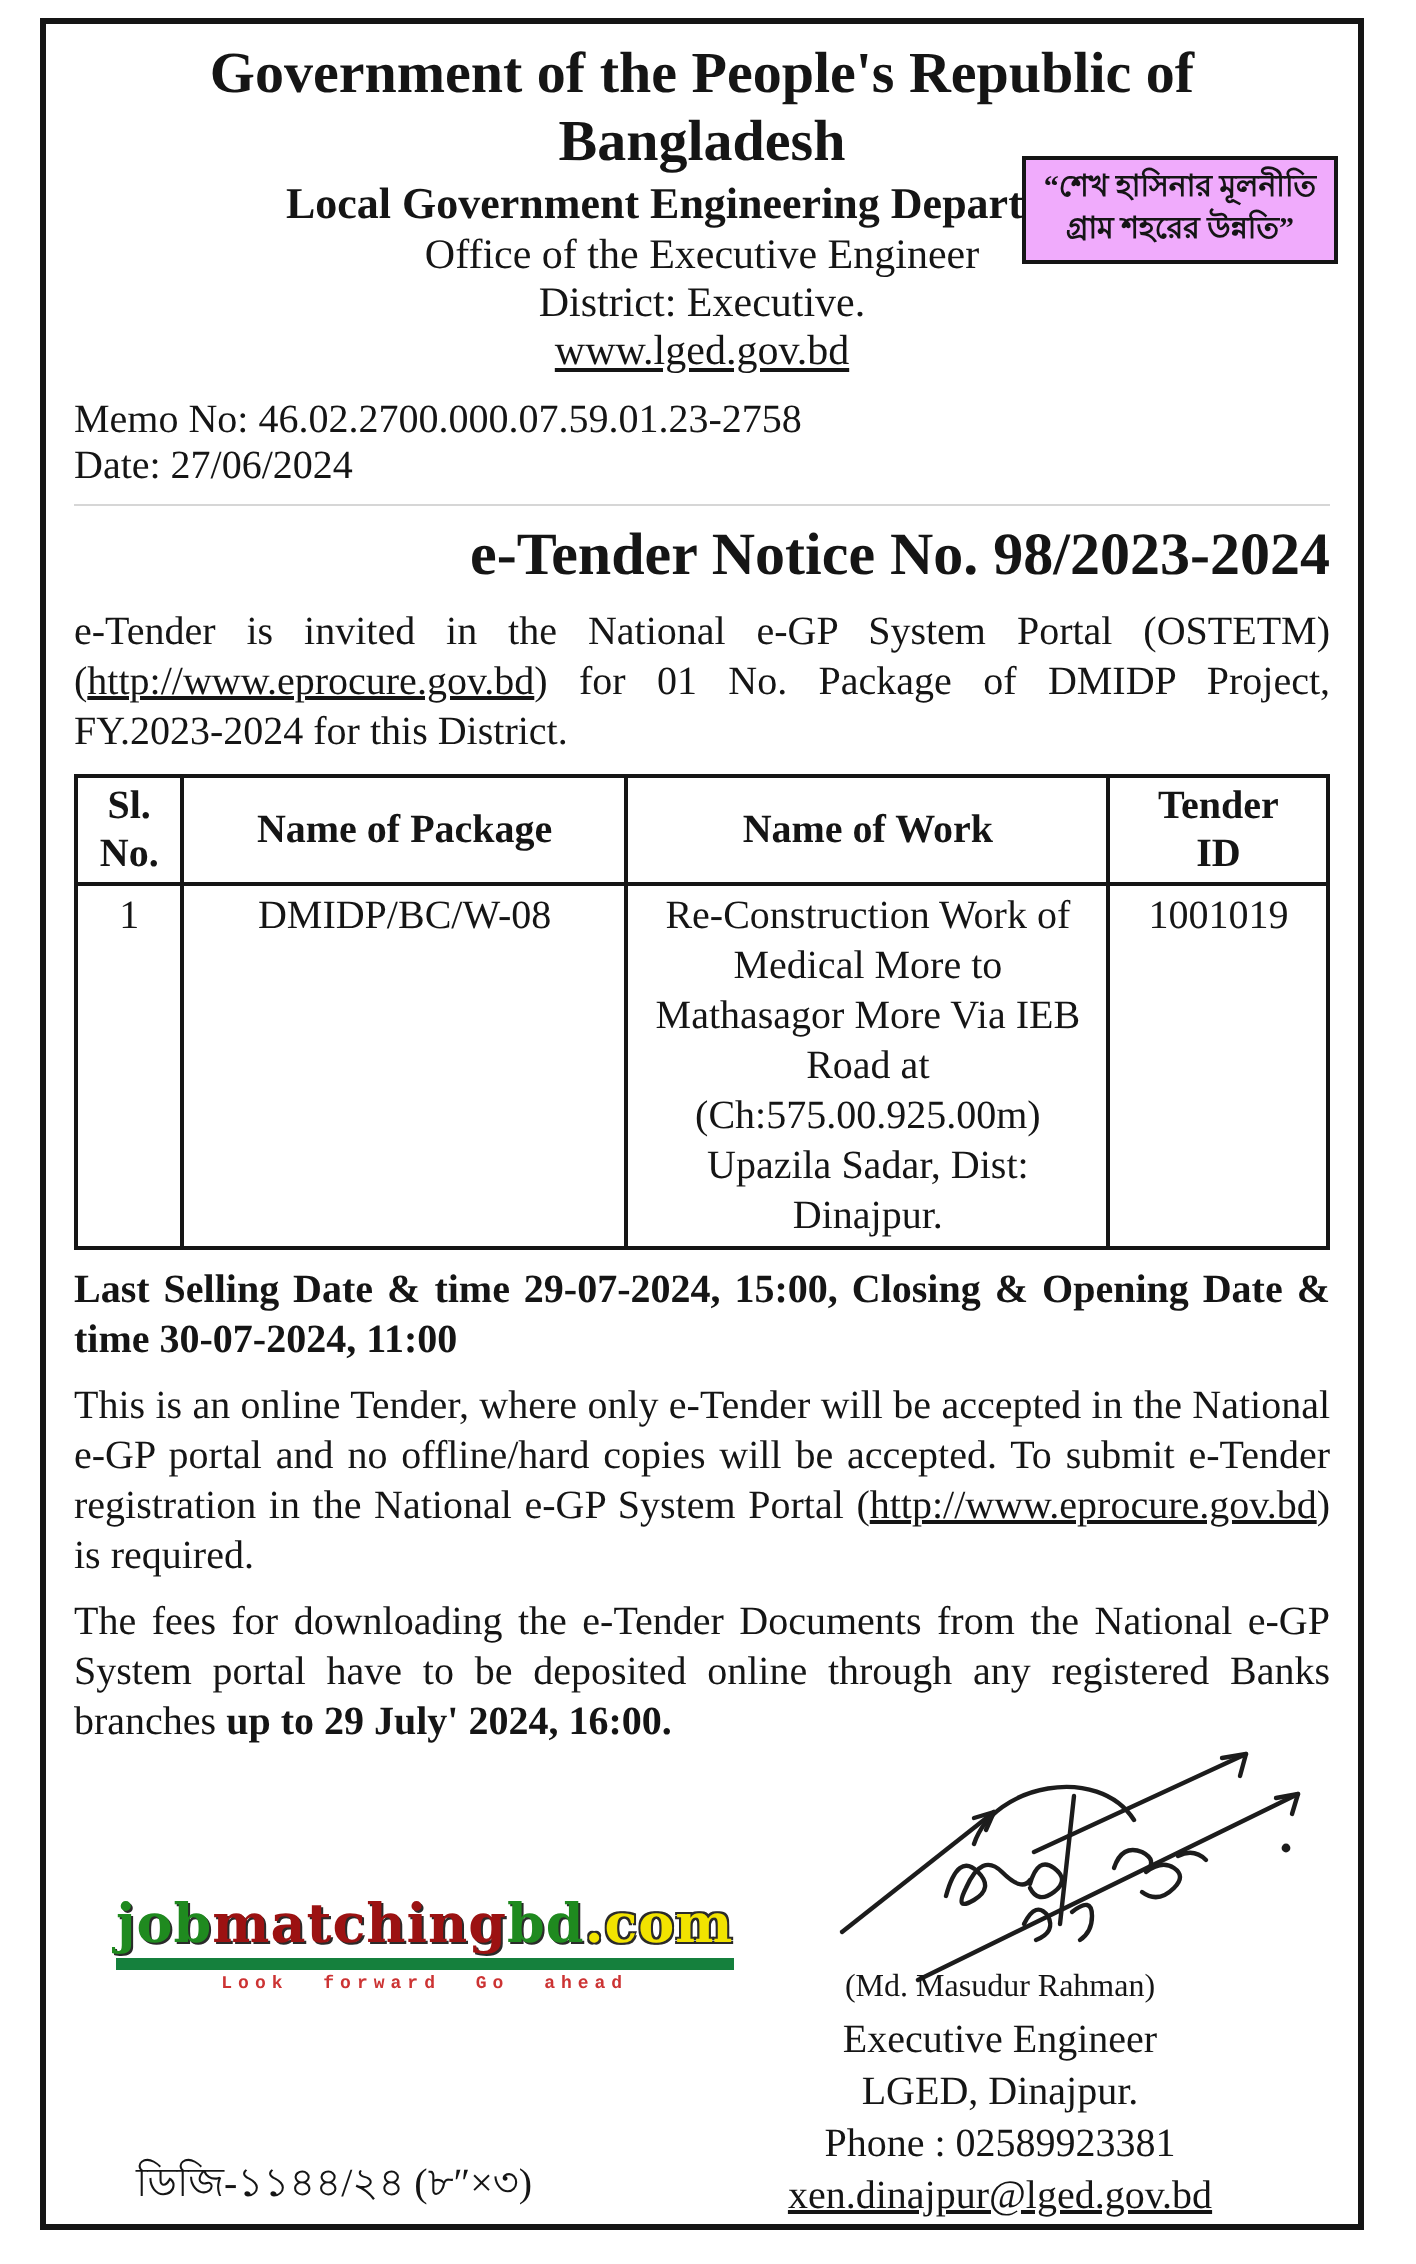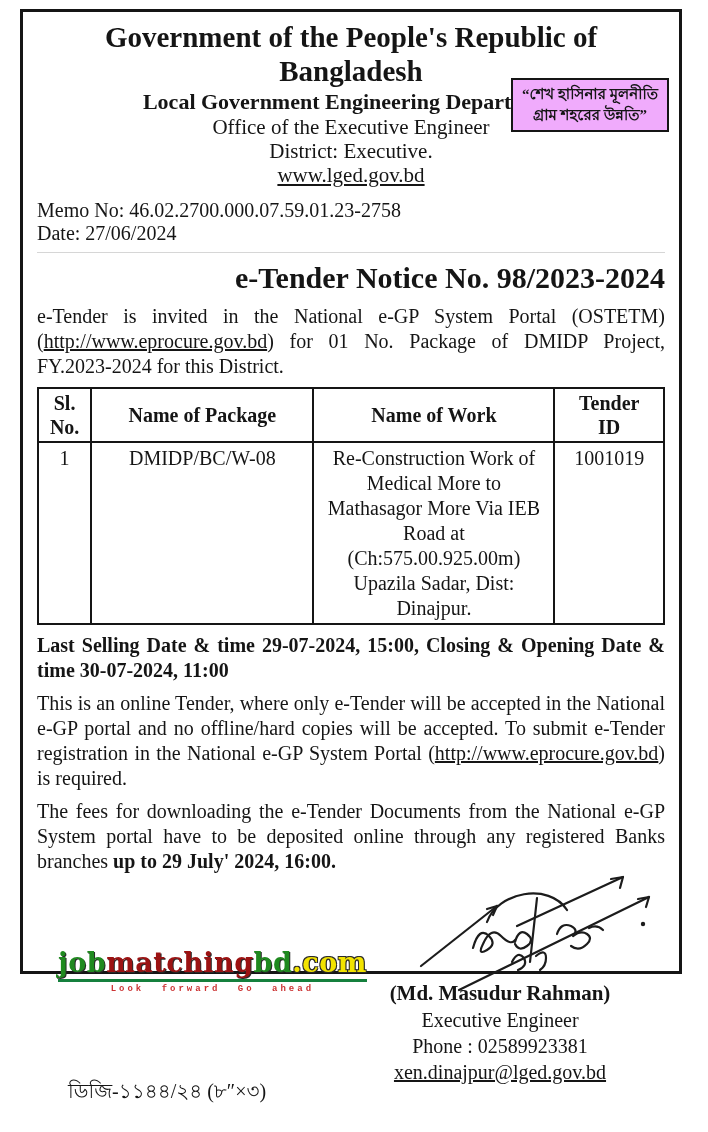--- a/index.html
+++ b/index.html
@@ -1,18 +1,18 @@
 <!DOCTYPE html>
 <html><head>
 <meta charset="utf-8">
 <style>
   html,body{margin:0;padding:0;background:#ffffff;}
   body{width:708px;height:1132px;position:relative;font-family:"Liberation Serif",serif;color:#151515;overflow:hidden;}
   .page{position:absolute;inset:0;background:#fff;}
-  .page-border{position:absolute;left:20px;top:9px;width:662px;height:965px;border:3px solid #151515;box-sizing:border-box;padding:6px 14px 8px;}
+  .page-border{position:absolute;left:20px;top:9px;width:662px;height:1106px;border:3px solid #151515;box-sizing:border-box;padding:6px 14px 8px;}
   
   .h-gov{font-size:29px;font-weight:bold;text-align:center;line-height:34px;margin-top:2px;}
   .h-dept{font-size:22px;font-weight:bold;text-align:center;line-height:27px;}
   .h-line{font-size:21px;text-align:center;line-height:24px;}
   .h-web .link{text-decoration:underline;}
   .motto-box{position:absolute;right:10px;top:66px;border:2px solid #151515;padding:4px 9px;text-align:center;font-size:15px;font-weight:bold;line-height:21px;background:#f0abfc;}
   
   .memo-row{display:flex;justify-content:space-between;font-size:20px;margin-top:12px;padding-bottom:7px;border-bottom:1px solid #d6d6d6;flex-direction:column;}
   
   .notice-title{text-align:right;font-size:30px;font-weight:bold;line-height:36px;margin:7px 0 4px;}
@@ -22,27 +22,27 @@
   .link{text-decoration:underline;color:inherit;}
   
   table.pkg{width:100%;border-collapse:collapse;margin:4px 0 2px;}
   table.pkg th,table.pkg td{border:2px solid #151515;font-size:20px;padding:2px 4px;}
   table.pkg th{font-weight:bold;text-align:center;vertical-align:middle;line-height:24px;}
   table.pkg td{vertical-align:top;text-align:center;line-height:25px;padding-top:3px;}
   th.th-id span{display:inline-block;max-width:70px;}
   
   .sign-wrap{width:330px;margin-left:auto;text-align:center;margin-top:0;}
   .sig-svg{display:block;margin:-12px -4px -12px auto;}
-  .sign-name{font-size:21px;font-weight:bold;line-height:27px;}
+  .sign-name{font-size:16px;font-weight:normal;line-height:27px;}
   .sign-line{font-size:20px;line-height:26px;}
   .sign-email{text-decoration:underline;}
   
   .wm{position:absolute;left:58px;top:948px;text-align:center;}
   .wm-word{font-family:"DejaVu Serif",serif;font-weight:bold;font-size:27px;line-height:30px;letter-spacing:0.5px;
-    text-shadow:1px 1px 0 #2a2a2a;border-bottom:3px solid #15803d;padding-bottom:1px;}
+    text-shadow:1px 1px 0 #2a2a2a;border-bottom:6px solid #15803d;padding-bottom:1px;}
   .wm-g{color:#1f8a1f;}
   .wm-m{color:#9c1212;}
   .wm-c{color:#f2e300;text-shadow:-1px -1px 0 #2a2a2a,1px -1px 0 #2a2a2a,-1px 1px 0 #2a2a2a,1px 1px 0 #2a2a2a;}
   .wm-tag{font-family:Liberation Mono, monospace;font-size:9px;font-weight:bold;color:#cc3333;letter-spacing:3px;word-spacing:9px;margin-top:2px;}
   
   .footer-ref{position:absolute;left:36px;top:1076px;font-size:20px;margin-left:32px;}
 </style>
 </head>
 <body>
 
@@ -117,20 +117,21 @@
           <path d="M98 72 q4 -14 12 -8 q8 6 0 12 q-8 6 -12 -2"></path>
           <path d="M120 28 L113 92"></path>
           <path d="M95 92 q6 -12 12 -4 q4 8 -6 12 m18 -14 q10 -8 10 2 q0 8 -6 12"></path>
           <path d="M140 64 q4 -12 14 -8 q8 4 2 10 q8 -6 14 -2 q6 4 0 10 q-8 8 -16 2"></path>
           <path d="M172 58 q8 -4 14 2"></path>
           <circle cx="226" cy="54" r="2.2" fill="#1c1c1c" stroke="none"></circle>
         </g>
       </svg>
       <div class="sign-name">(Md. Masudur Rahman)</div>
       <div class="sign-line">Executive Engineer</div>
+      <div class="sign-line">LGED, Dinajpur.</div>
       <div class="sign-line">Phone : 02589923381</div>
       <div class="sign-line sign-email">xen.dinajpur@lged.gov.bd</div>
     </div>
 
   </div>
 
   <div class="wm">
     <div class="wm-word"><span class="wm-g">job</span><span class="wm-m">matching</span><span class="wm-g">bd</span><span class="wm-c">.com</span></div>
     <div class="wm-tag">Look forward Go ahead</div>
   </div>

